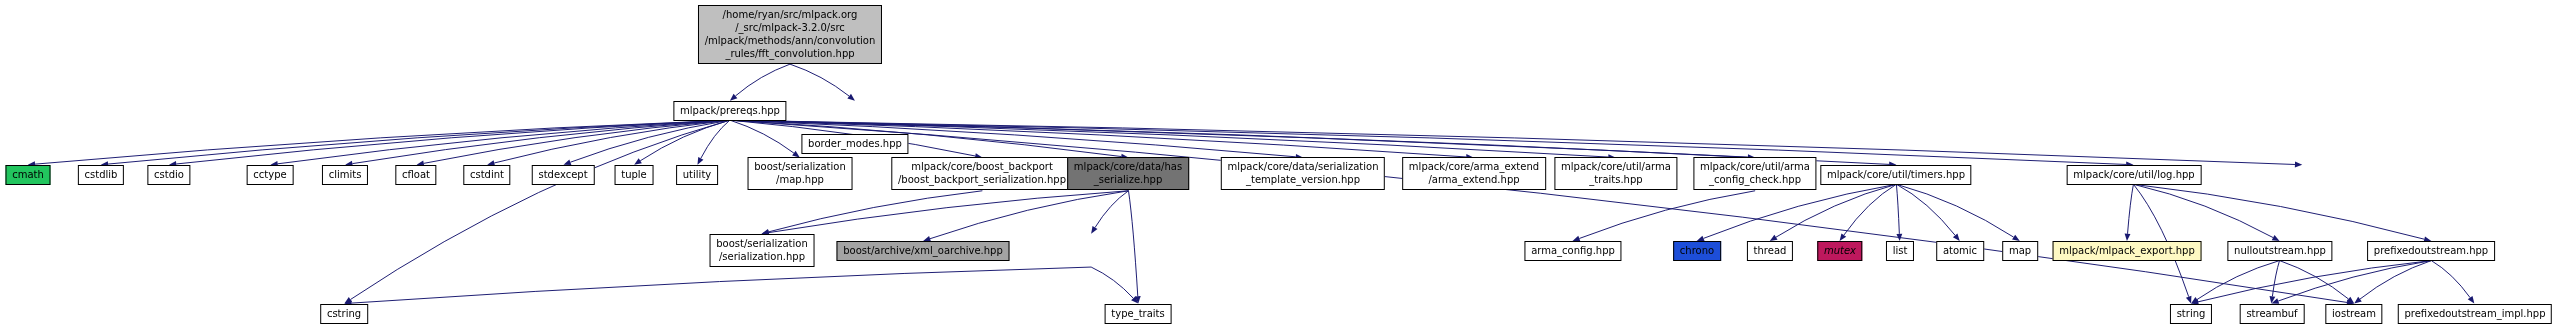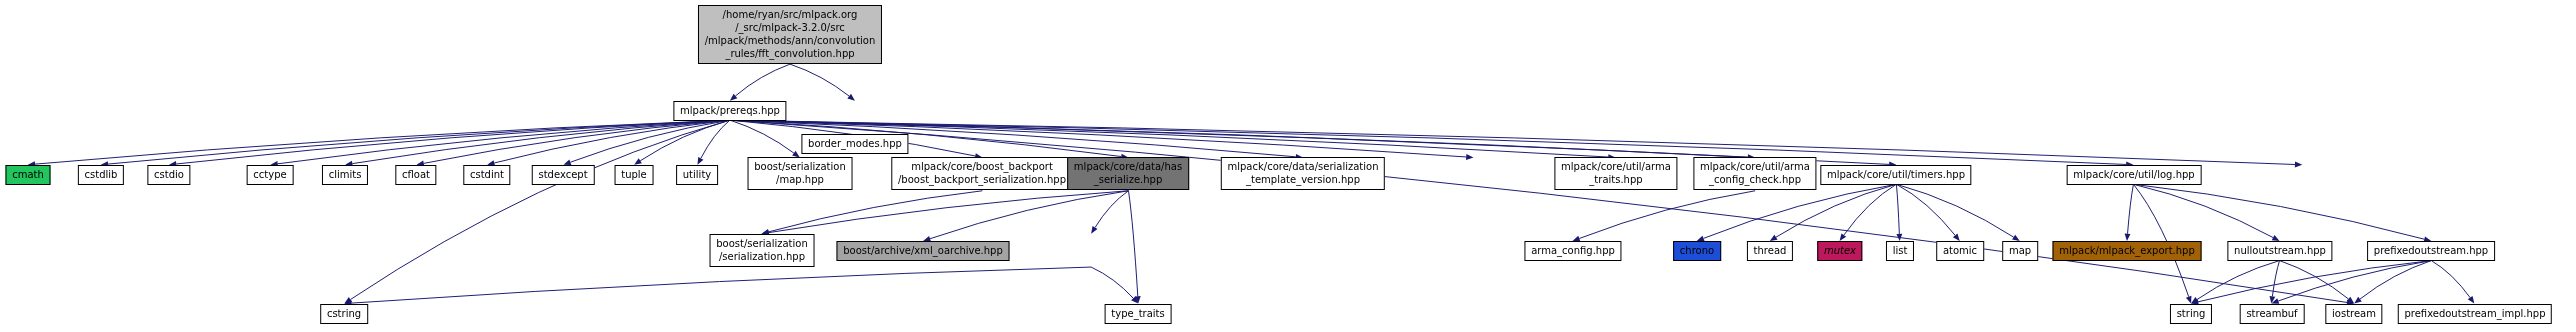--- a/index.html
+++ b/index.html
@@ -156,38 +156,40 @@
   <div class="node" id="n-tuple" style="left: 634px; top: 165px; border-color: rgb(0, 0, 0); background: rgb(255, 255, 255);">tuple</div>
   <div class="node" id="n-utility" style="left: 697px; top: 165px; border-color: rgb(0, 0, 0); background: rgb(255, 255, 255);">utility</div>
   <div class="node" id="n-boost_map" style="left: 800px; top: 157px; border-color: rgb(0, 0, 0); background: rgb(255, 255, 255);">boost/serialization
 /map.hpp</div>
   <div class="node" id="n-boost_backport" style="left: 982px; top: 157px; border-color: rgb(0, 0, 0); background: rgb(255, 255, 255);">mlpack/core/boost_backport
 /boost_backport_serialization.hpp</div>
   <div class="node" id="n-has_serialize" style="left: 1128px; top: 157px; border-color: rgb(0, 0, 0); background: #737373;">mlpack/core/data/has
 _serialize.hpp</div>
   <div class="node" id="n-ser_template_version" style="left: 1303px; top: 157px; border-color: rgb(0, 0, 0); background: rgb(255, 255, 255);">mlpack/core/data/serialization
 _template_version.hpp</div>
+  <div class="node" id="n-arma_extend" style="left: 1474px; top: 157px; border-color: rgb(0, 0, 0); background: rgb(255, 255, 255);">mlpack/core/arma_extend
+/arma_extend.hpp</div>
   <div class="node" id="n-arma_traits" style="left: 1616px; top: 157px; border-color: rgb(0, 0, 0); background: rgb(255, 255, 255);">mlpack/core/util/arma
 _traits.hpp</div>
   <div class="node" id="n-arma_config_check" style="left: 1755px; top: 157px; border-color: rgb(0, 0, 0); background: rgb(255, 255, 255);">mlpack/core/util/arma
 _config_check.hpp</div>
   <div class="node" id="n-timers" style="left: 1896px; top: 165px; border-color: rgb(0, 0, 0); background: rgb(255, 255, 255);">mlpack/core/util/timers.hpp</div>
   <div class="node" id="n-log" style="left: 2134px; top: 165px; border-color: rgb(0, 0, 0); background: rgb(255, 255, 255);">mlpack/core/util/log.hpp</div>
 
   <div class="node" id="n-boost_serialization" style="left: 762px; top: 234px; border-color: rgb(0, 0, 0); background: rgb(255, 255, 255);">boost/serialization
 /serialization.hpp</div>
   <div class="node" id="n-xml_oarchive" style="left: 923px; top: 241px; border-color: rgb(0, 0, 0); background: #a3a3a3;">boost/archive/xml_oarchive.hpp</div>
   <div class="node" id="n-arma_config" style="left: 1573px; top: 241px; border-color: rgb(0, 0, 0); background: rgb(255, 255, 255);">arma_config.hpp</div>
   <div class="node" id="n-chrono" style="left: 1697px; top: 241px; border-color: rgb(0, 0, 0); background: #1d4ed8;">chrono</div>
   <div class="node" id="n-thread" style="left: 1770px; top: 241px; border-color: rgb(0, 0, 0); background: rgb(255, 255, 255);">thread</div>
   <div class="node" id="n-mutex" style="left: 1840px; top: 241px; border-color: rgb(0, 0, 0); background: #be185d; font-style: italic;">mutex</div>
   <div class="node" id="n-list" style="left: 1900px; top: 241px; border-color: rgb(0, 0, 0); background: rgb(255, 255, 255);">list</div>
   <div class="node" id="n-atomic" style="left: 1960px; top: 241px; border-color: rgb(0, 0, 0); background: rgb(255, 255, 255);">atomic</div>
   <div class="node" id="n-map" style="left: 2020px; top: 241px; border-color: rgb(0, 0, 0); background: rgb(255, 255, 255);">map</div>
-  <div class="node" id="n-mlpack_export" style="left: 2127px; top: 241px; border-color: rgb(0, 0, 0); background: #a16207; text-align: center;">mlpack/mlpack_export.hpp</div>
+  <div class="node" id="n-mlpack_export" style="left: 2127px; top: 241px; border-color: rgb(0, 0, 0); background: #fef9c3; text-align: center;">mlpack/mlpack_export.hpp</div>
   <div class="node" id="n-nulloutstream" style="left: 2280px; top: 241px; border-color: rgb(0, 0, 0); background: rgb(255, 255, 255);">nulloutstream.hpp</div>
   <div class="node" id="n-prefixedoutstream" style="left: 2431px; top: 241px; border-color: rgb(0, 0, 0); background: rgb(255, 255, 255);">prefixedoutstream.hpp</div>
 
   <div class="node" id="n-cstring" style="left: 344px; top: 304px; border-color: rgb(0, 0, 0); background: rgb(255, 255, 255);">cstring</div>
   <div class="node" id="n-type_traits" style="left: 1138px; top: 304px; border-color: rgb(0, 0, 0); background: rgb(255, 255, 255);">type_traits</div>
   <div class="node" id="n-string" style="left: 2191px; top: 304px; border-color: rgb(0, 0, 0); background: rgb(255, 255, 255);">string</div>
   <div class="node" id="n-streambuf" style="left: 2272px; top: 304px; border-color: rgb(0, 0, 0); background: rgb(255, 255, 255);">streambuf</div>
   <div class="node" id="n-iostream" style="left: 2354px; top: 304px; border-color: rgb(0, 0, 0); background: rgb(255, 255, 255);">iostream</div>
   <div class="node" id="n-prefixedoutstream_impl" style="left: 2475px; top: 304px; border-color: rgb(0, 0, 0); background: rgb(255, 255, 255);">prefixedoutstream_impl.hpp</div>
 </div>

